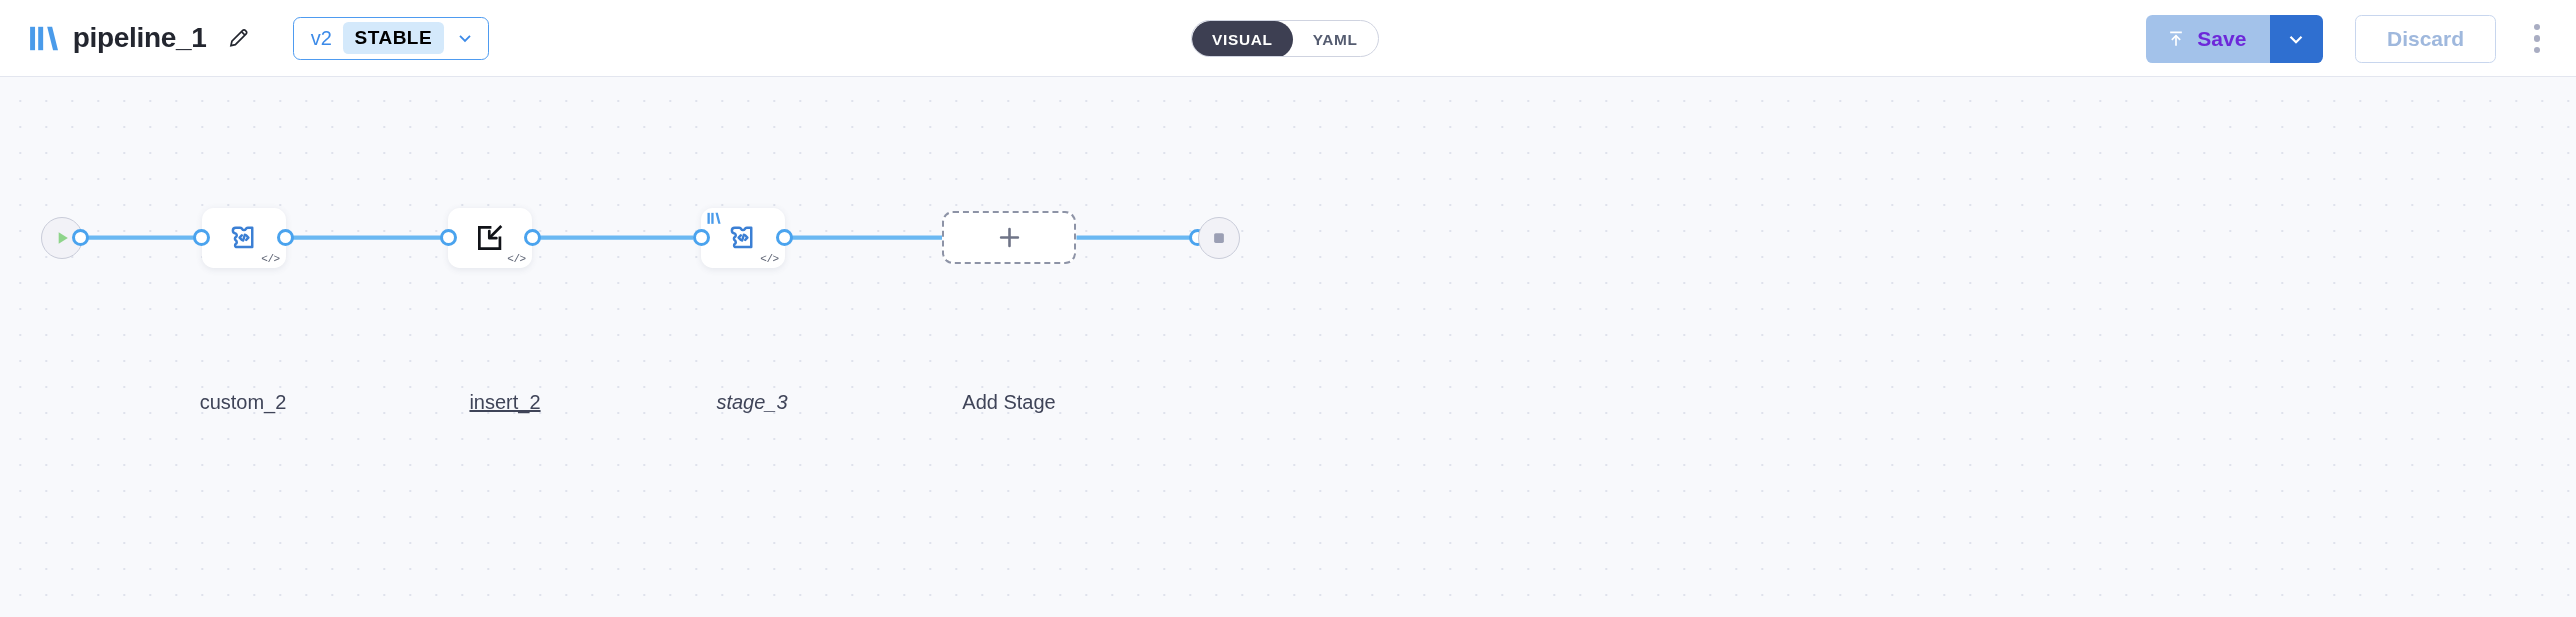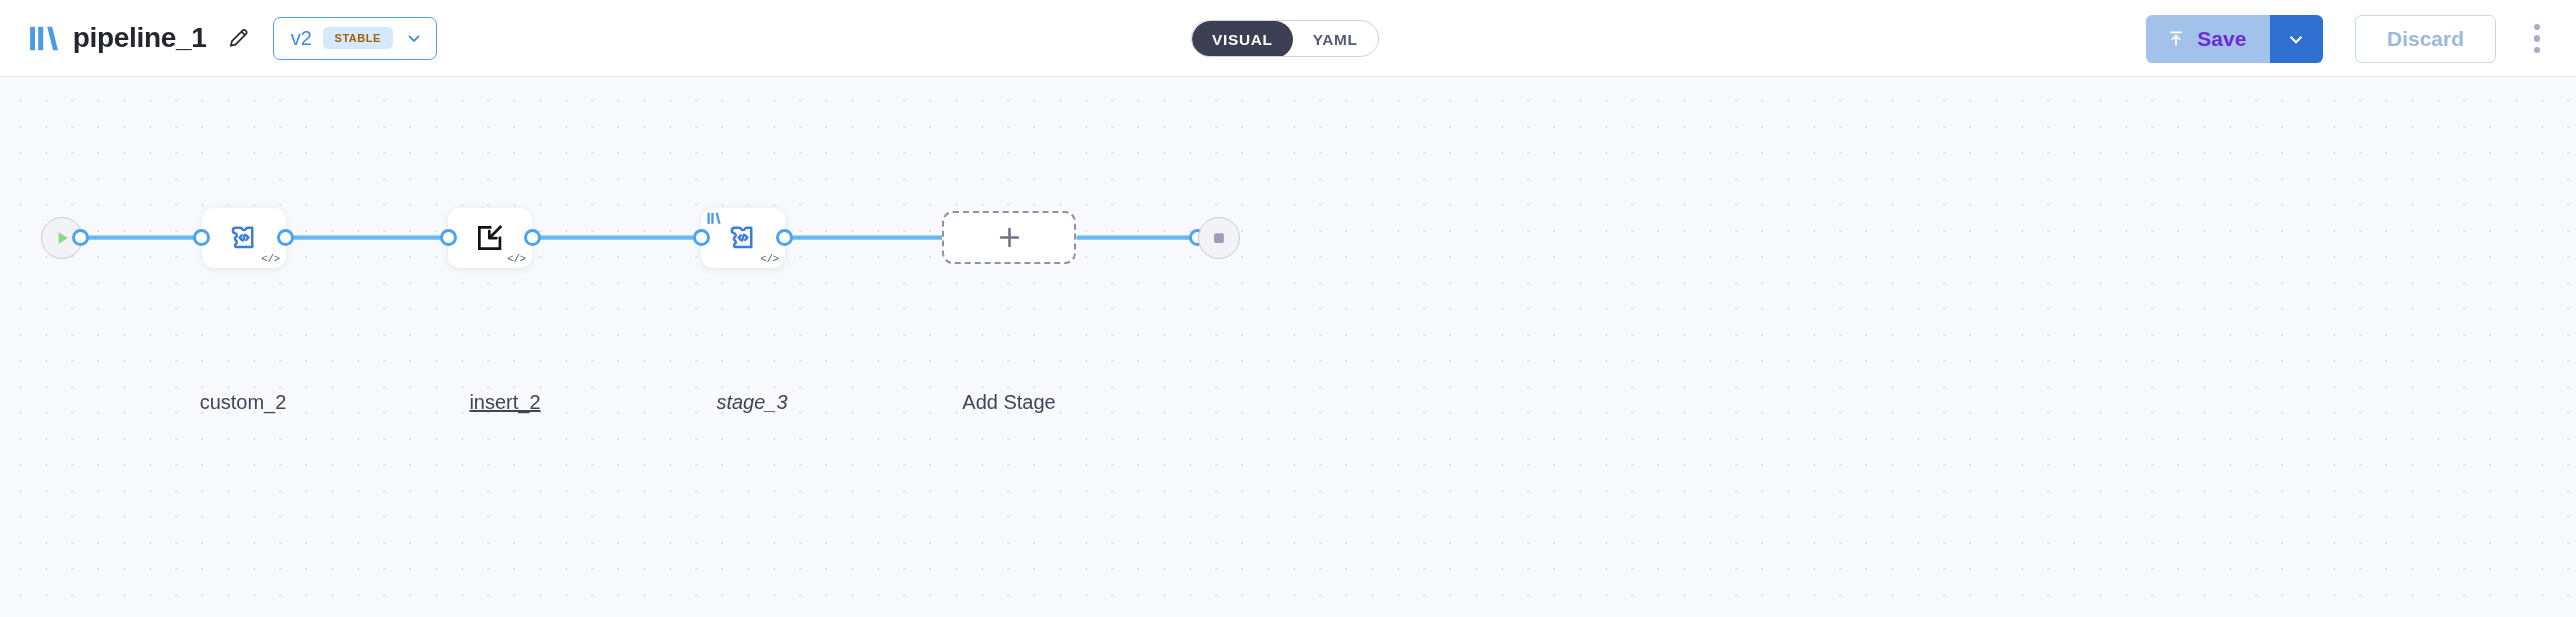--- a/index.html
+++ b/index.html
@@ -29,30 +29,30 @@
     letter-spacing: -0.3px; white-space: nowrap;
   }
   .pencil-btn {
     width: 38px; height: 38px; margin-left: 12.7px;
     display: flex; align-items: center; justify-content: center;
     cursor: pointer; background: none; border: none;
   }
 
   
   .version-select {
-    margin-left: 16px; height: 43px;
+    margin-left: 36px; height: 43px;
     border: 1.5px solid #4e9bf0; border-radius: 7.3px;
     background: #ffffff;
     display: flex; align-items: center; gap: 11px;
     padding: 0 12.7px 0 16.3px; cursor: pointer;
   }
   .version-label { font-size: 20px; color: #3c8ae8; font-weight: 500; }
   .version-badge {
-    background: #d4e9fb; color: #a16207;
-    font-size: 11px; font-weight: bold; letter-spacing: 0.5px;
+    background: #d4e9fb; color: #000000;
+    font-size: 19px; font-weight: bold; letter-spacing: 0.5px;
     padding: 5.4px 11.8px; border-radius: 5.4px;
   }
   .chev-down { display: block; }
 
   
   .mode-toggle {
     position: absolute; left: 1191px; top: 20px;
     height: 37px; display: flex; align-items: flex-start;
     border: 1.3px solid #cfd3e0; border-radius: 19px;
     background: #ffffff; overflow: hidden;

